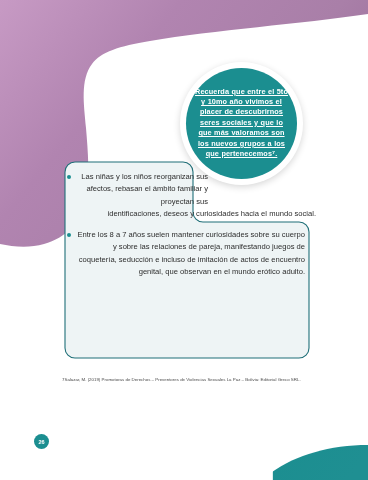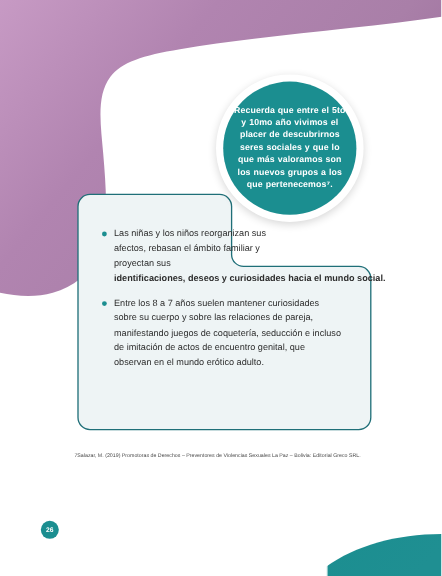--- a/index.html
+++ b/index.html
@@ -58,20 +58,21 @@
     padding: 6px 7px 7px 7px;
   }
   .circle-text {
     color: #ffffff;
     font-size: 7.3px;
     line-height: 1.42;
     text-align: center;
     font-weight: 700;
     letter-spacing: 0.1px;
     word-spacing: 0.3px;
+    text-decoration: underline;
   }
 
   
   .content-box {
     position: absolute;
     left: 55px;
     top: 160px;
     width: 264px;
     height: 200px;
     z-index: 2;
@@ -84,23 +85,24 @@
   }
   .box-body {
     position: absolute;
     inset: 0;
     padding: 11px 14px 10px 11px;
     box-sizing: border-box;
     z-index: 3;
   }
 
   .bullet-list {
-    margin: 18px;
+    margin: 0;
     padding: 0;
     list-style: none;
+    text-align: right;
   }
   .bullet-item {
     position: relative;
     padding-left: 11px;
     margin-bottom: 9px;
     font-size: 7.6px;
     line-height: 1.62;
     color: #2d2d2d;
   }
   .bullet-item:last-child { margin-bottom: 0; }
@@ -113,21 +115,20 @@
     border-radius: 50%;
     background: #1b8e90;
   }
   
   .bullet-item--wrap {
     width: 131px;
   }
   .bullet-item--wrap .tail {
     display: block;
     width: 239px;
-    font-weight: bold;
   }
 
   
   .footnote {
     position: absolute;
     left: 62px;
     top: 376px;
     width: 256px;
     font-size: 4.4px;
     line-height: 1.62;

